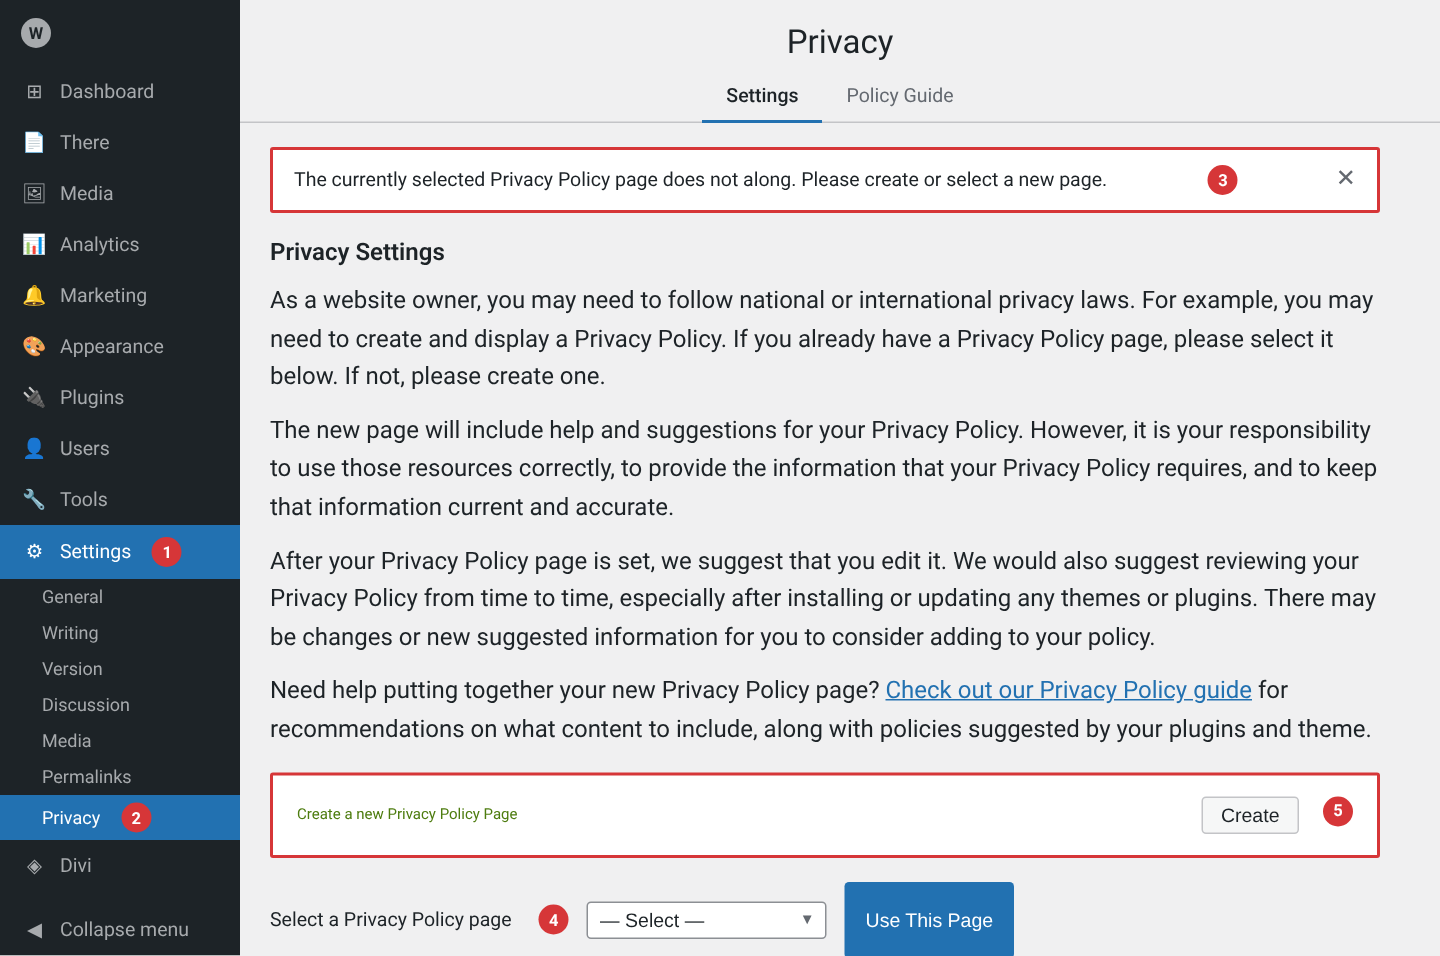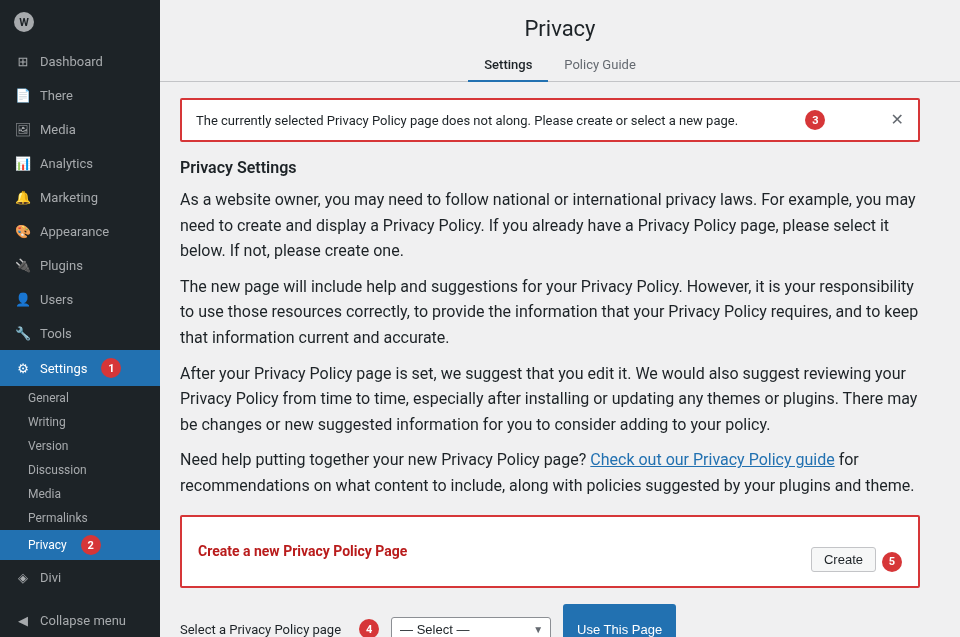--- a/index.html
+++ b/index.html
@@ -161,23 +161,23 @@
       border: 2px solid #d63638;
       padding: 14px 16px;
       display: flex;
       align-items: center;
       justify-content: space-between;
       margin: 16px 0;
       background: #fff;
       border-radius: 2px;
     }
     .create-label {
-      font-size: 14px;
-      font-weight: 700;
-      color: #b91c1c;
+      font-size: 10px;
+      font-weight: 400;
+      color: #4d7c0f;
     }
     .btn-create {
       background: #f6f7f7;
       border: 1px solid #c3c4c7;
       color: #1d2327;
       padding: 4px 12px;
       font-size: 13px;
       cursor: pointer;
       border-radius: 3px;
     }
@@ -388,21 +388,21 @@
       <p class="section-text">The new page will include help and suggestions for your Privacy Policy. However, it is your responsibility to use those resources correctly, to provide the information that your Privacy Policy requires, and to keep that information current and accurate.</p>
       <p class="section-text">After your Privacy Policy page is set, we suggest that you edit it. We would also suggest reviewing your Privacy Policy from time to time, especially after installing or updating any themes or plugins. There may be changes or new suggested information for you to consider adding to your policy.</p>
       <p class="section-text">
         <span>Need help putting together your new Privacy Policy page?</span>
         <a href="#">Check out our Privacy Policy guide</a>
         <span>for recommendations on what content to include, along with policies suggested by your plugins and theme.</span>
       </p>
 
       <div class="create-section">
         <span class="create-label">Create a new Privacy Policy Page</span>
-        <div style="display:flex; align-items:flex-end; gap:0;margin-top:16px;">
+        <div style="display:flex; align-items:flex-start; gap:10px;">
           <button class="btn-create">Create</button>
           <span class="annotation-badge">5</span>
         </div>
       </div>
 
       <div class="select-section">
         <span class="select-label">Select a Privacy Policy page</span>
         <span class="annotation-badge">4</span>
         <div class="select-wrapper">
           <select class="select-dropdown">

